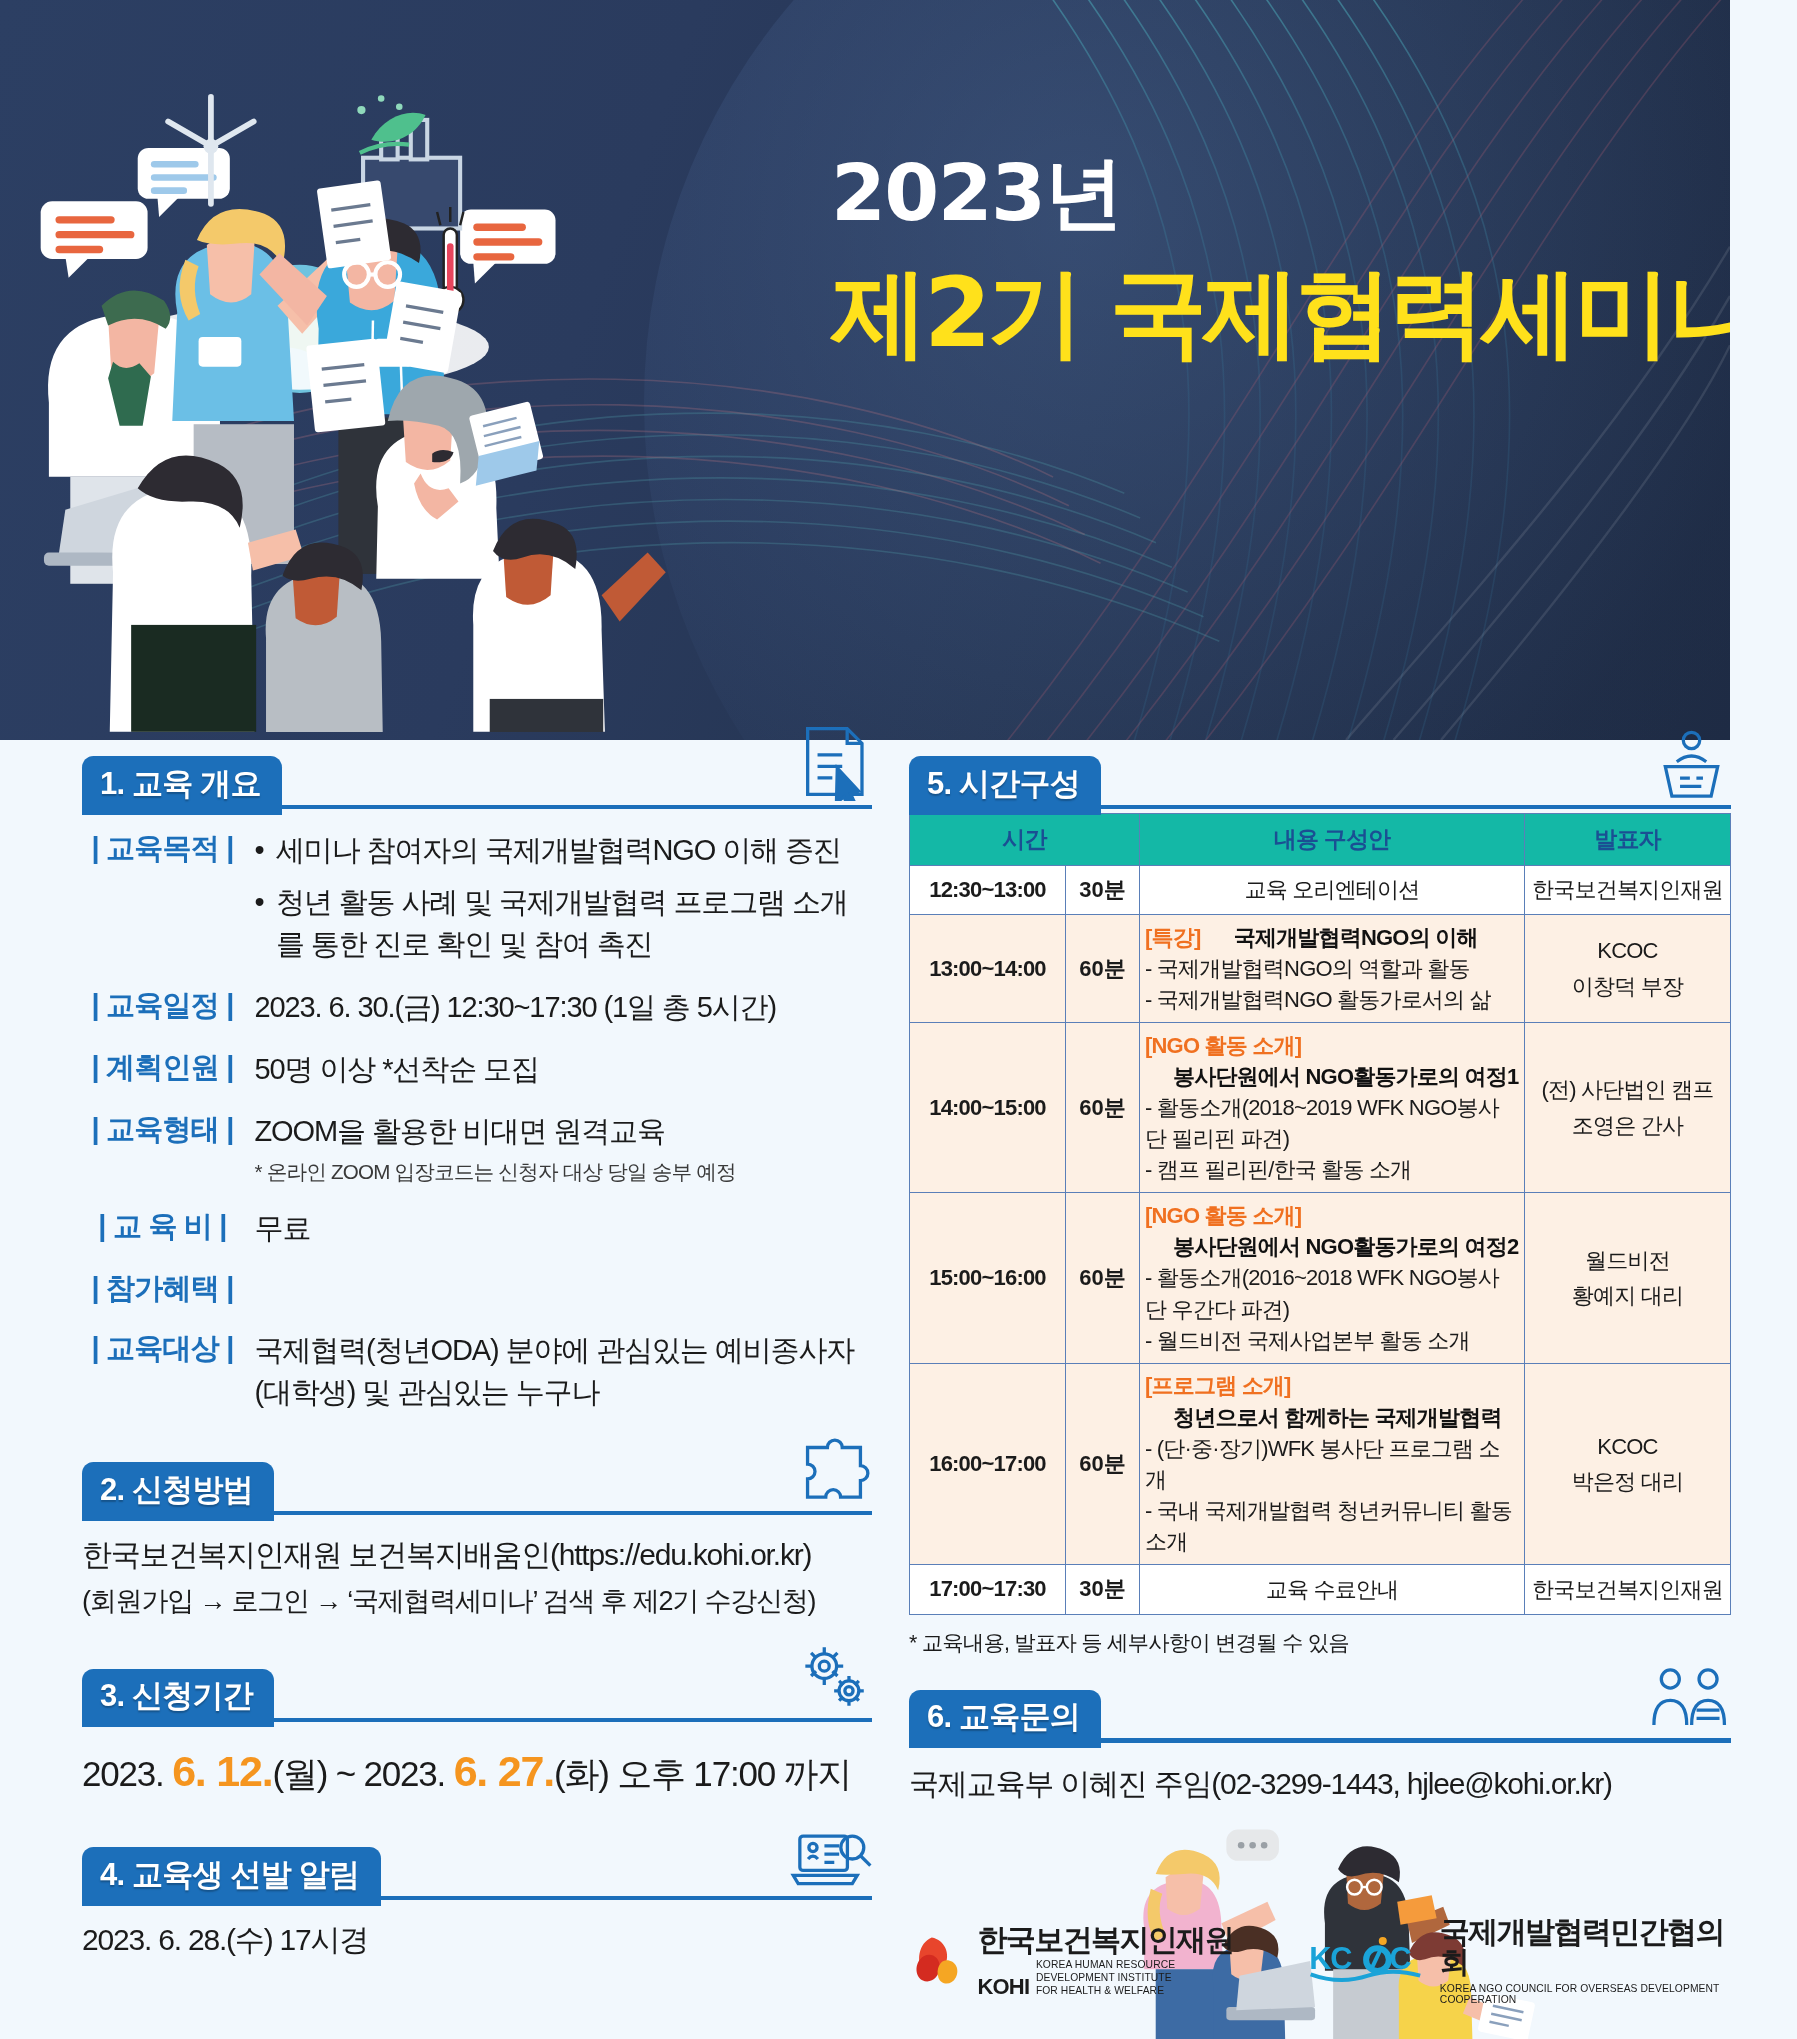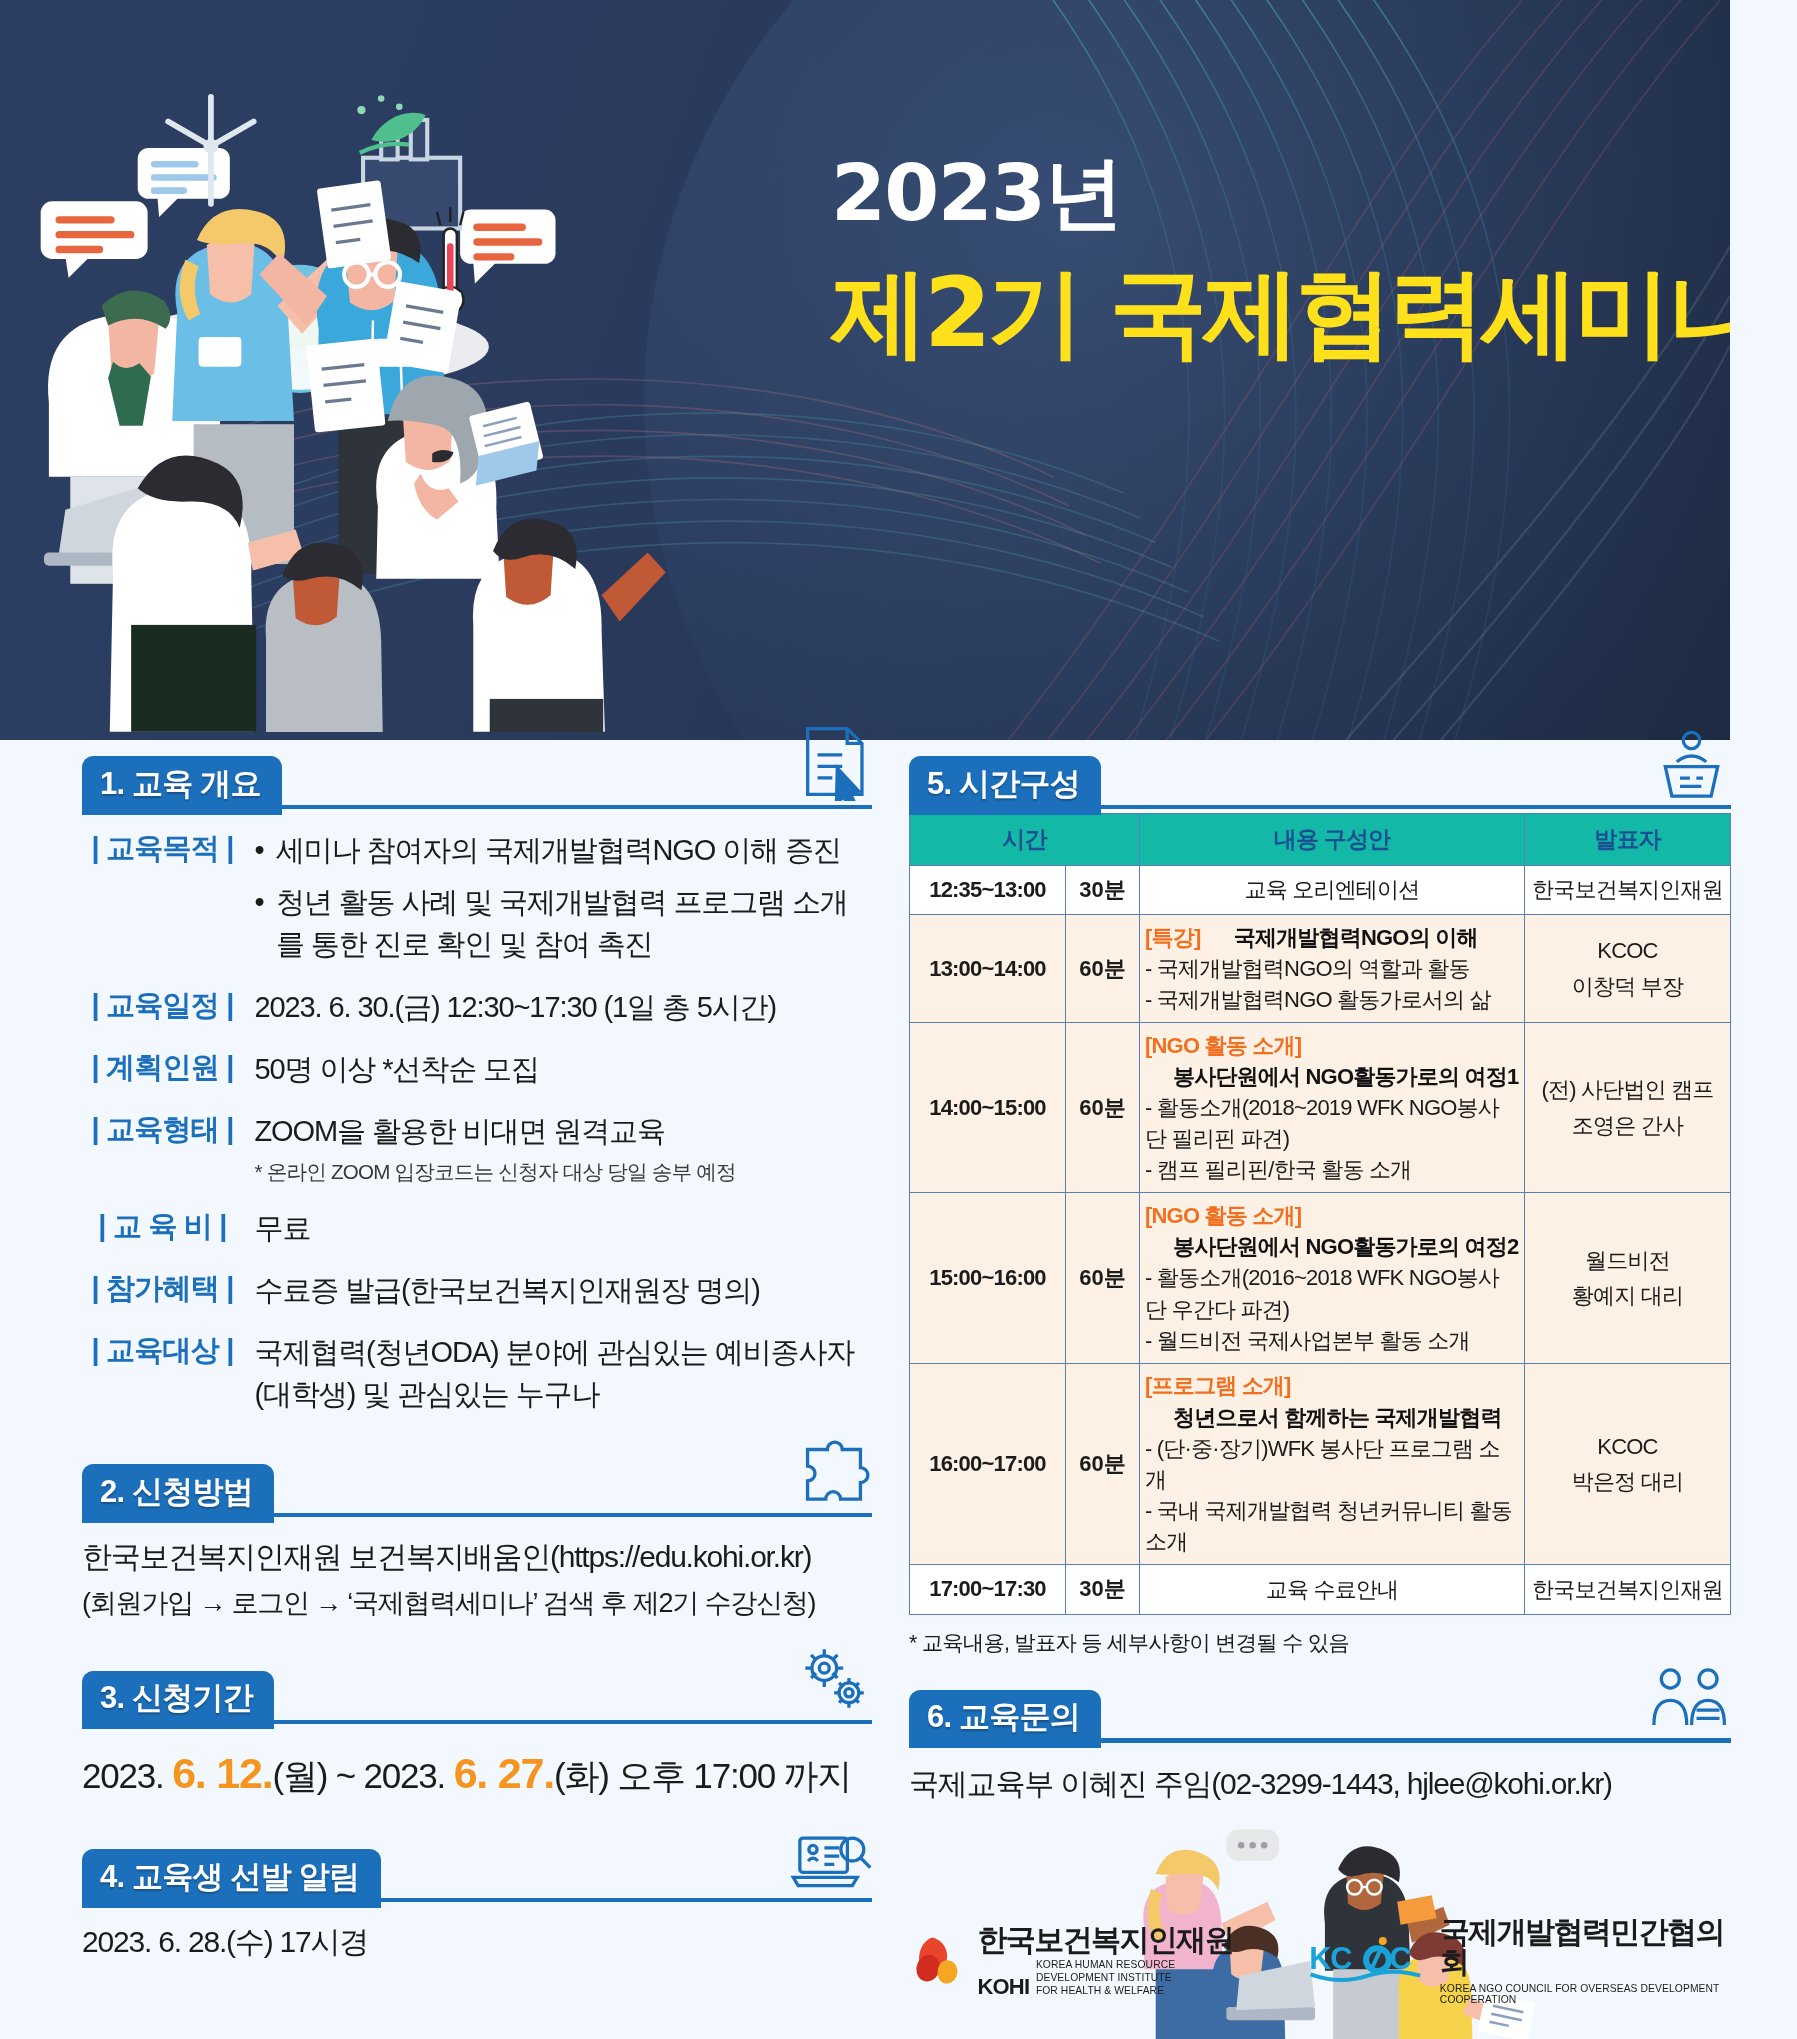--- a/index.html
+++ b/index.html
@@ -404,21 +404,20 @@
           </div>
         </div>
 
         <div class="ov-row">
           <div class="ov-label">|&nbsp;<span>교 육 비</span>&nbsp;|</div>
           <div class="ov-val">무료</div>
         </div>
 
         <div class="ov-row">
           <div class="ov-label">|&nbsp;<span>참가혜택</span>&nbsp;|</div>
-          <div class="ov-val">수료증 발급(한국보건복지인재원장 명의)</div>
         </div>
 
         <div class="ov-row">
           <div class="ov-label">|&nbsp;<span>교육대상</span>&nbsp;|</div>
           <div class="ov-val">국제협력(청년ODA) 분야에 관심있는 예비종사자(대학생) 및 관심있는 누구나</div>
         </div>
       </div>
 
       <div class="spacer-md"></div>
 
@@ -499,21 +498,21 @@
         <table class="sched">
           <thead>
             <tr>
               <th colspan="2">시간</th>
               <th>내용 구성안</th>
               <th>발표자</th>
             </tr>
           </thead>
           <tbody>
             <tr class="plain">
-              <td class="time">12:35~13:00</td>
+              <td class="time">12:30~13:00</td>
               <td class="dur">30분</td>
               <td class="cnt center">교육 오리엔테이션</td>
               <td class="spk">한국보건복지인재원</td>
             </tr>
 
             <tr class="tint">
               <td class="time">13:00~14:00</td>
               <td class="dur">60분</td>
               <td class="cnt">
                 <div><span class="tag">[특강]</span><span class="subttl"> 국제개발협력NGO의 이해</span></div>

